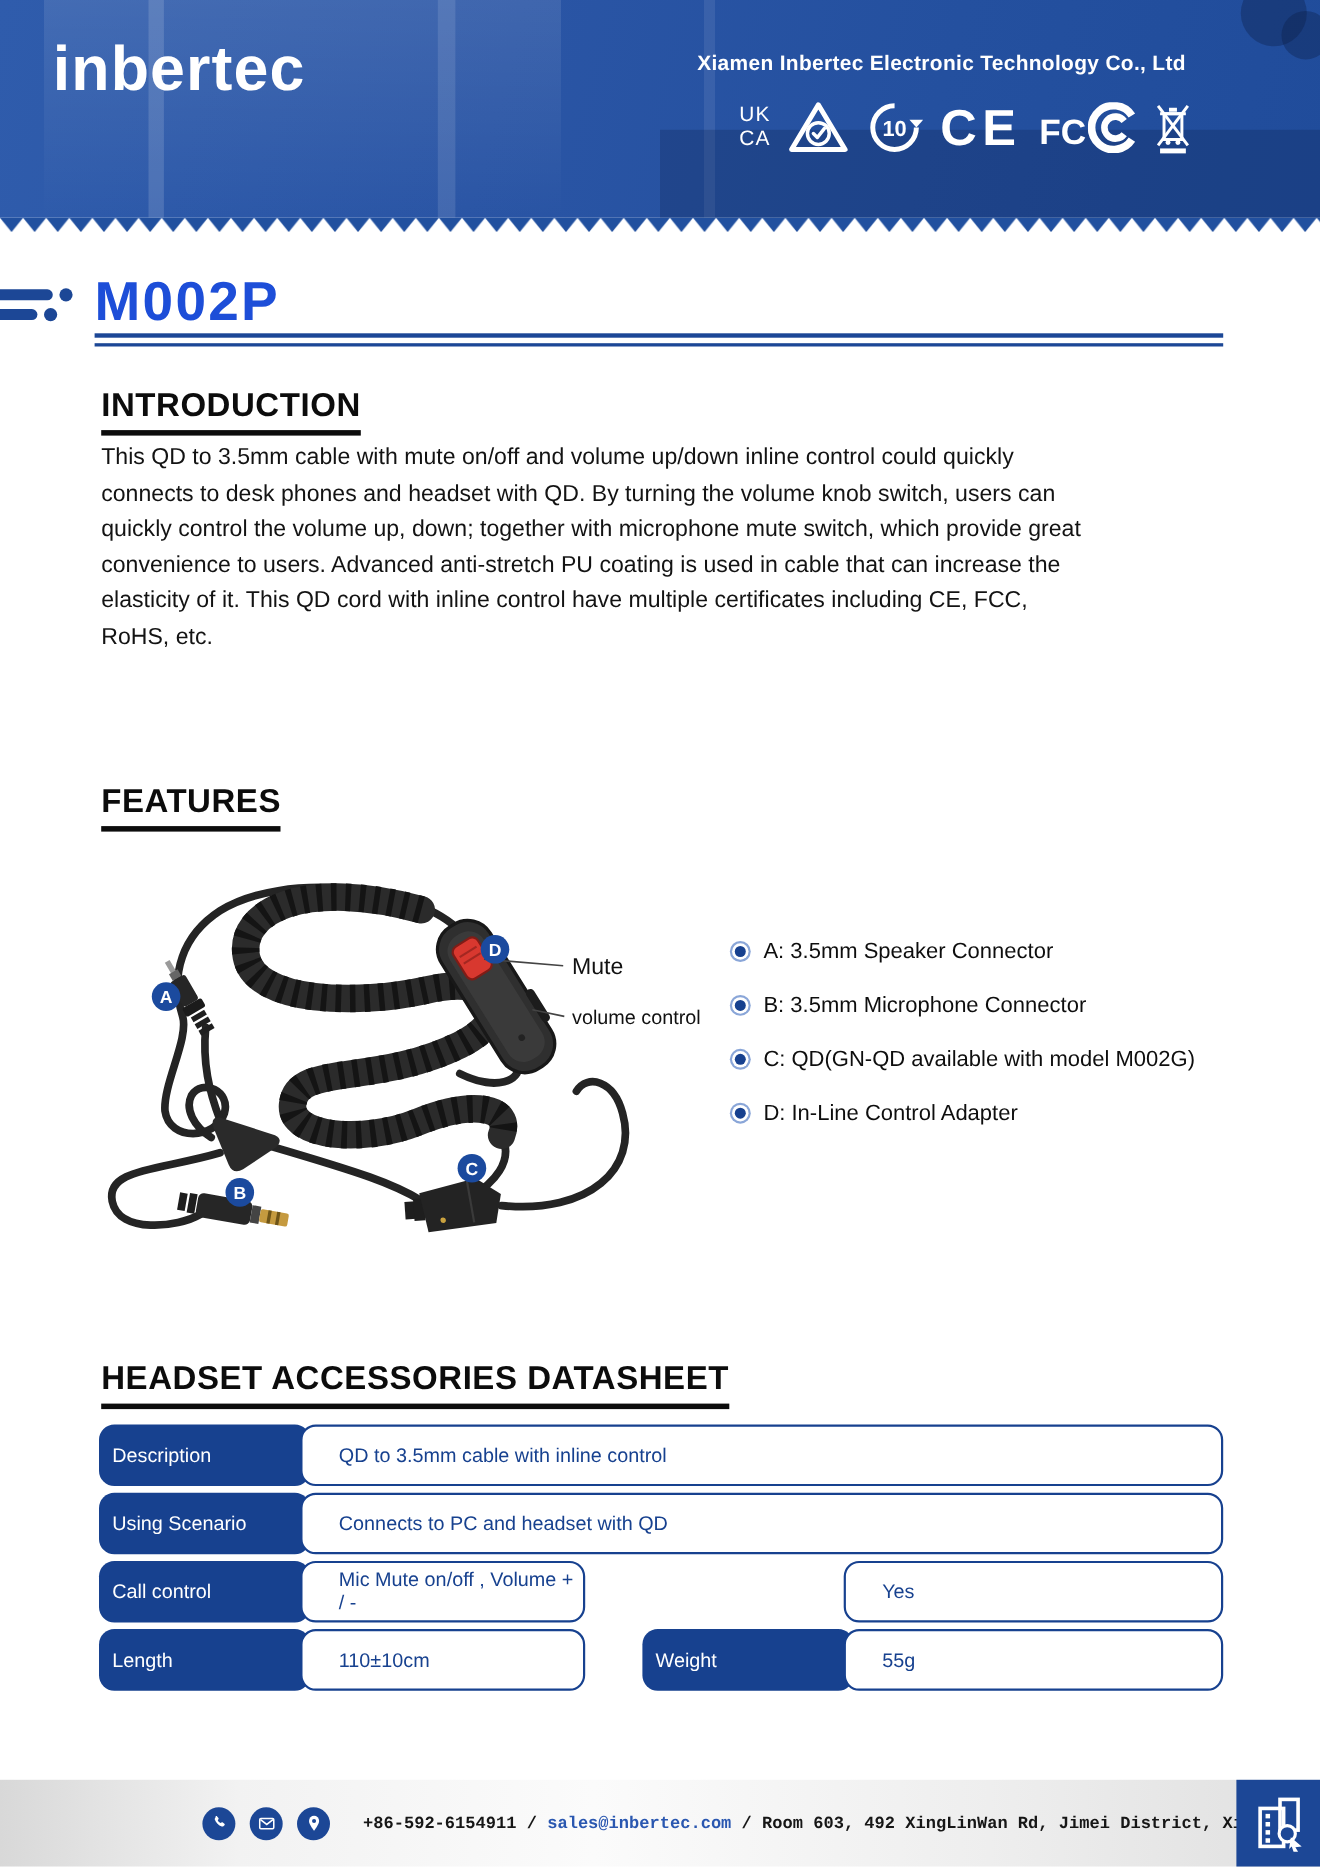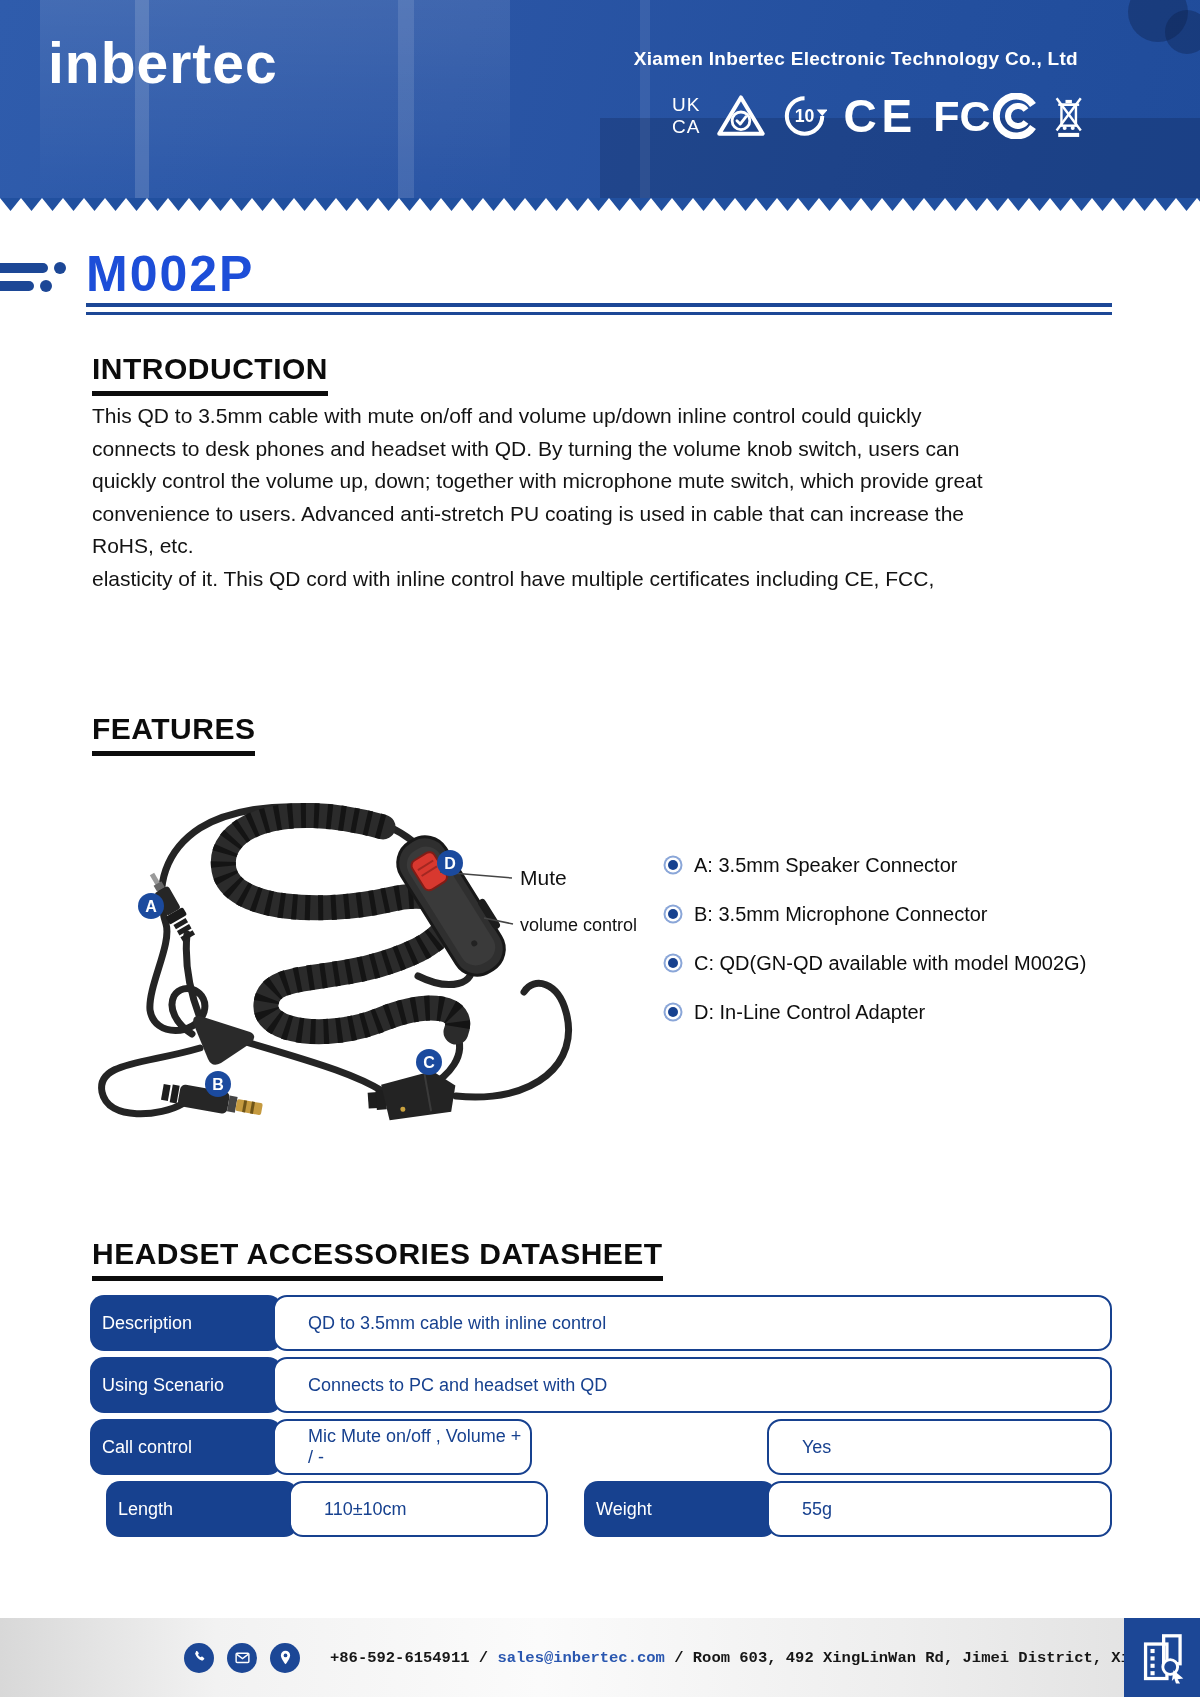--- a/index.html
+++ b/index.html
@@ -14,21 +14,21 @@
   .h-glow{position:absolute;left:40px;top:0;width:470px;height:198px;background:linear-gradient(180deg,rgba(255,255,255,.10),rgba(255,255,255,0));}
   .h-shelf{position:absolute;left:600px;top:118px;width:600px;height:80px;background:rgba(8,22,58,.22);}
   .h-plant{position:absolute;border-radius:50%;background:rgba(12,30,70,.35);}
   .logo{position:absolute;left:48px;top:30px;font-size:57px;font-weight:bold;color:#fff;letter-spacing:1px;}
   .site-pill{position:absolute;left:47px;top:110px;width:205px;height:42px;border:3px solid #fff;border-radius:22px;
     display:flex;align-items:center;justify-content:center;color:#fff;font-size:23px;font-weight:bold;box-sizing:border-box;}
   .company{position:absolute;right:122px;top:48px;font-size:19px;font-weight:bold;color:#fff;letter-spacing:.3px;}
   .certs{position:absolute;left:672px;top:86px;width:410px;height:60px;display:flex;align-items:center;gap:16px;color:#fff;}
   .ukca{font-weight:normal;font-size:19px;line-height:22px;letter-spacing:1px;}
   .ce{font-size:46px;font-weight:bold;letter-spacing:5px;}
-  .fcc{font-size:43px;font-weight:bold;display:flex;align-items:center;}
+  .fcc{font-size:32px;font-weight:bold;display:flex;align-items:flex-end;}
   
   .zigzag{position:absolute;left:0;top:198px;width:1200px;height:13px;line-height:0;}
   
   .t-icon{position:absolute;left:0;top:255px;width:70px;height:45px;}
   .t-bar1{position:absolute;left:0;top:8px;width:48px;height:10px;background:#1c4796;border-radius:0 5px 5px 0;}
   .t-dot1{position:absolute;left:54px;top:7px;width:12px;height:12px;background:#1c4796;border-radius:50%;}
   .t-bar2{position:absolute;left:0;top:26px;width:34px;height:10px;background:#1c4796;border-radius:0 5px 5px 0;}
   .t-dot2{position:absolute;left:40px;top:25px;width:12px;height:12px;background:#1c4796;border-radius:50%;}
   .model{position:absolute;left:86px;top:245px;font-size:50px;font-weight:bold;color:#1d4ed8;letter-spacing:2px;}
   .rule1{position:absolute;left:86px;top:303px;width:1026px;height:4px;background:#1c4796;}
@@ -132,22 +132,22 @@
 <div class="model">M002P</div>
 <div class="rule1"></div>
 <div class="rule2"></div>
 
 <div class="sec-head" style="left:92px;top:352px;">INTRODUCTION</div>
 <div class="intro-body">
   <div>This QD to 3.5mm cable with mute on/off and volume up/down inline control could quickly</div>
   <div>connects to desk phones and headset with QD. By turning the volume knob switch, users can</div>
   <div>quickly control the volume up, down; together with microphone mute switch, which provide great</div>
   <div>convenience to users. Advanced anti-stretch PU coating is used in cable that can increase the</div>
+  <div>elasticity of it. This QD cord with inline control have multiple certificates including CE, FCC,</div>
   <div>RoHS, etc.</div>
-  <div>elasticity of it. This QD cord with inline control have multiple certificates including CE, FCC,</div>
 </div>
 
 <div class="sec-head" style="left:92px;top:712px;">FEATURES</div>
 
 <svg class="fig" width="560" height="372" viewBox="0 0 560 372">
   <g fill="none" stroke="#242424" stroke-width="7" stroke-linecap="round">
 
     <path d="M332,82 C290,38 170,26 112,62 C78,84 66,120 78,158 C84,178 60,220 62,244 C66,272 108,270 116,246 C122,226 96,214 86,230 C80,242 88,258 104,268"></path>
 
     <path d="M99,168 C96,200 102,226 112,252"></path>
@@ -252,21 +252,21 @@
   <div class="ds-label">Using Scenario</div>
   <div class="ds-value">Connects to PC and headset with QD</div>
 </div>
 <div class="ds-row" style="left:90px;top:1419px;width:442px;">
   <div class="ds-label">Call control</div>
   <div class="ds-value">Mic Mute on/off , Volume + / -</div>
 </div>
 <div class="ds-row" style="left:584px;top:1419px;width:528px;">
   <div class="ds-value">Yes</div>
 </div>
-<div class="ds-row" style="left:90px;top:1481px;width:442px;margin-left:16px;">
+<div class="ds-row" style="left:90px;top:1481px;width:442px;">
   <div class="ds-label">Length</div>
   <div class="ds-value">110±10cm</div>
 </div>
 <div class="ds-row" style="left:584px;top:1481px;width:528px;">
   <div class="ds-label">Weight</div>
   <div class="ds-value">55g</div>
 </div>
 
 <div class="footer">
   <div class="f-icons">

